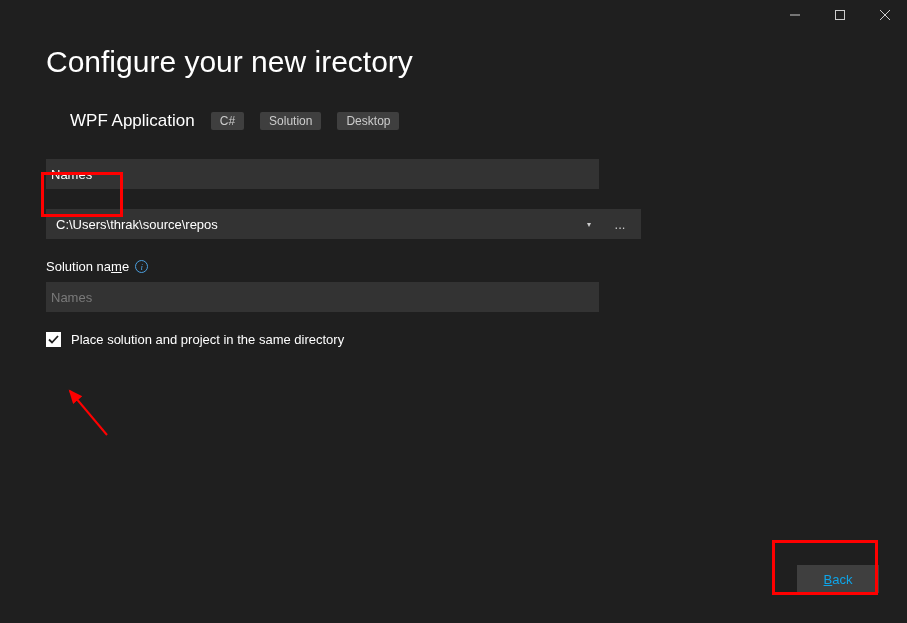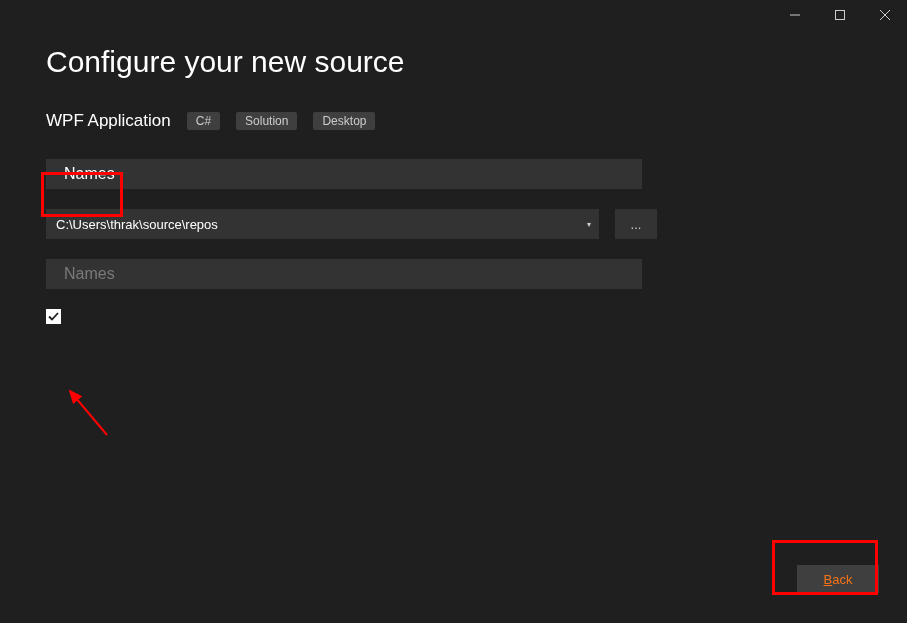--- a/index.html
+++ b/index.html
@@ -43,20 +43,21 @@
       font-size: 30px;
       font-weight: 400;
       color: #ffffff;
       margin-bottom: 32px;
     }
     .template-row {
       display: flex;
       align-items: center;
       gap: 16px;
       margin-bottom: 28px;
+      margin-left: 24px;
     }
     .template-name {
       font-size: 17px;
       font-weight: 400;
       color: #ffffff;
     }
     .tag {
       background: #3f3f3f;
       color: #cccccc;
       font-size: 12px;
@@ -81,42 +82,42 @@
       border-radius: 50%;
       display: inline-flex;
       align-items: center;
       justify-content: center;
       font-size: 9px;
       color: #4ba0e0;
       font-style: italic;
       font-family: Georgia, serif;
     }
     .text-input {
-      width: 596px;
+      width: 553px;
       height: 30px;
       background: #333333;
       border: none;
       color: #ffffff;
-      padding: 0 18px;
-      font-size: 16px;
+      padding: 0 5px;
+      font-size: 13px;
       font-family: inherit;
       outline: none;
     }
     .text-input::placeholder {
       color: #7a7a7a;
     }
     .text-input.disabled {
       color: #7a7a7a;
     }
     .field-group {
       margin-bottom: 20px;
     }
     .location-row {
       display: flex;
-      gap: 16px;
+      gap: 0;
       align-items: center;
     }
     .select-wrapper {
       position: relative;
       width: 553px;
     }
     .select-input {
       width: 100%;
       height: 30px;
       background: #333333;
@@ -178,21 +179,21 @@
       bottom: 30px;
       right: 28px;
       display: flex;
       gap: 8px;
     }
     .footer-btn {
       width: 82px;
       height: 28px;
       background: #3f3f3f;
       border: none;
-      color: #f97316;
+      color: #0ea5e9;
       font-size: 13px;
       font-family: inherit;
       cursor: pointer;
     }
     .footer-btn .underline {
       text-decoration: underline;
     }
     
     .highlight {
       position: absolute;
@@ -234,21 +235,21 @@
   </div>
   <div class="titlebar-btn">
     <svg viewBox="0 0 10 10">
         <line x1="0" y1="0" x2="10" y2="10" stroke="currentColor" stroke-width="1"></line>
         <line x1="10" y1="0" x2="0" y2="10" stroke="currentColor" stroke-width="1"></line>
       </svg>
   </div>
 </div>
 
 <div class="content">
-  <h1>Configure your new source</h1>
+  <h1>Configure your new irectory</h1>
 
   <div class="template-row">
     <span class="template-name">WPF Application</span>
     <span class="tag">C#</span>
     <span class="tag">Solution</span>
     <span class="tag">Desktop</span>
   </div>
 
   <div class="field-group">
     <input type="text" class="text-input" value="Names" style="">
@@ -258,29 +259,36 @@
     <div class="location-row">
       <div class="select-wrapper">
         <input type="text" class="select-input" value="C:\Users\thrak\source\repos" style="">
         <span class="select-arrow">▾</span>
       </div>
       <button class="browse-btn">...</button>
     </div>
   </div>
 
   <div class="field-group">
+    <div class="field-label">
+      <span><span>Solution na</span><span class="underline">m</span><span>e</span></span>
+      <span class="info-icon">i</span>
+    </div>
     <input type="text" class="text-input disabled" disabled="" placeholder="Names" style="">
   </div>
 
   <div class="checkbox-row">
     <div class="checkbox">
       <svg viewBox="0 0 11 11">
           <polyline points="1,5.5 4,8.5 10,2" stroke="#1f1f1f" stroke-width="1.8" fill="none"></polyline>
         </svg>
     </div>
+    <span class="checkbox-label">
+      <span>Place solution and project in the same </span><span class="underline">d</span><span>irectory</span>
+    </span>
   </div>
 </div>
 
 <div class="footer">
   <button class="footer-btn">
     <span class="underline">B</span><span>ack</span>
   </button>
 </div>
 
 <div class="highlight highlight-projectname"></div>

